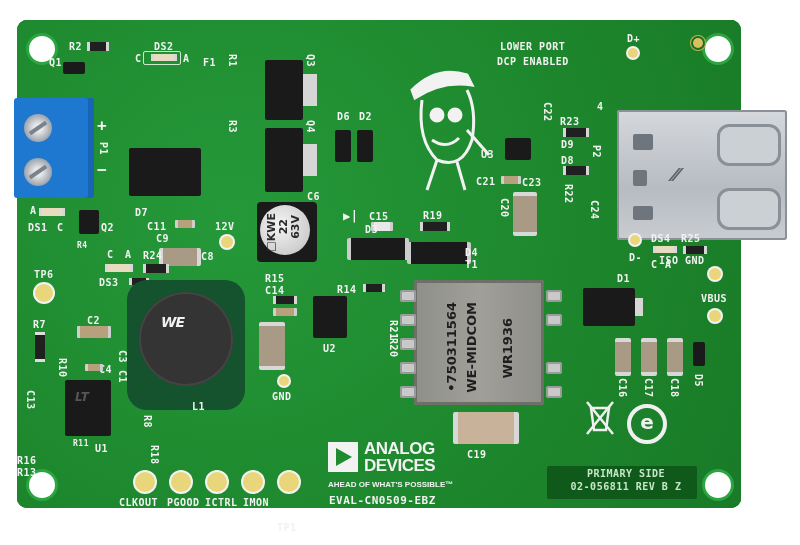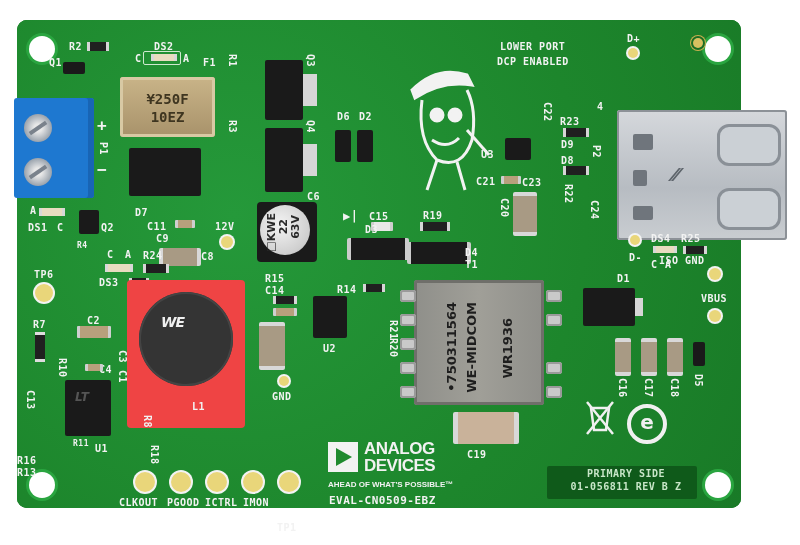--- a/index.html
+++ b/index.html
@@ -18,21 +18,21 @@
   .cap{position:absolute;background:#b7a07c;border-left:3px solid #cfcfcf;border-right:3px solid #cfcfcf;border-radius:1px;}
   .capv{position:absolute;background:#a89a84;border-top:4px solid #d8d8d8;border-bottom:4px solid #d8d8d8;border-radius:2px;}
   .led{position:absolute;background:#e8dcc0;border-left:3px solid #d8d8d8;border-right:3px solid #d8d8d8;}
   .chip{position:absolute;background:#1a1a1a;border-radius:2px;}
   .pin{position:absolute;background:#d6d6d6;}
   .terminal{position:absolute;left:14px;top:98px;width:80px;height:100px;background:#1e78d0;border-radius:3px;box-shadow:inset -6px 0 0 #1865b5;}
   .screw{position:absolute;width:28px;height:28px;border-radius:50%;background:radial-gradient(circle,#e8e8e8 20%,#9aa3ad 70%,#6b737d 100%);}
   .screw:after{content:"";position:absolute;left:4px;right:4px;top:12px;height:4px;background:#7a828c;transform:rotate(-35deg);}
   .fuse{position:absolute;left:120px;top:77px;width:95px;height:60px;background:linear-gradient(#c9b488,#a8926a);border-radius:3px;box-shadow:inset 0 0 0 3px #d8c9a4;}
   .fuse-text{position:absolute;left:0;right:0;text-align:center;color:#3e3520;font-family:"DejaVu Sans Mono",monospace;font-size:14px;font-weight:bold;}
-  .inductor{position:absolute;left:127px;top:280px;width:118px;height:148px;background:#ef4444;border-radius:4px;}
+  .inductor{position:absolute;left:127px;top:280px;width:118px;height:130px;background:#14532d;border-radius:20px;}
   .inductor-core{position:absolute;left:12px;top:12px;width:94px;height:94px;border-radius:50%;background:#343434;box-shadow:inset 0 0 0 2px #444;}
   .ind-logo{position:absolute;left:22px;top:22px;color:#f0f0f0;font-size:14px;font-weight:bold;font-style:italic;letter-spacing:-1px;}
   .ind-val{position:absolute;left:14px;top:48px;color:#f0f0f0;font-size:26px;font-family:"DejaVu Sans",sans-serif;}
   .xfmr{position:absolute;left:414px;top:280px;width:130px;height:125px;background:linear-gradient(90deg,#8f8f8a,#a09f98,#8f8f8a);border-radius:3px;box-shadow:inset 0 0 0 3px #6f6f6a;}
   .xfmr-text{position:absolute;color:#1e1e1e;font-family:"DejaVu Sans",sans-serif;font-weight:bold;font-size:13px;writing-mode:vertical-rl;transform:rotate(180deg);}
   .xpin{position:absolute;width:16px;height:12px;background:#c9c9c9;border-radius:3px;box-shadow:inset 0 0 0 2px #9a9a9a;}
   .ecap{position:absolute;left:255px;top:202px;width:60px;height:60px;background:#1a1a1a;border-radius:4px;}
   .ecap-can{position:absolute;left:3px;top:3px;width:50px;height:50px;border-radius:50%;background:radial-gradient(circle at 40% 40%,#f4f4f4,#cfcfcf 70%,#a8a8a8);}
   .ecap-text{position:absolute;color:#2a2a2a;font-size:11px;font-weight:bold;writing-mode:vertical-rl;transform:rotate(180deg);line-height:1.05;}
   .usb{position:absolute;left:590px;top:82px;width:180px;height:150px;}
@@ -72,24 +72,20 @@
   <span class="silk" style="left:166px;top:34px;">A</span>
 
   <div class="terminal" style="left:-3px;top:78px;">
     <div class="screw" style="left:10px;top:16px;"></div>
     <div class="screw" style="left:10px;top:60px;"></div>
   </div>
   <span class="silk" style="left:80px;top:98px;font-size:16px;">+</span>
   <span class="silk v" style="left:81px;top:122px;">P1</span>
   <span class="silk" style="left:80px;top:142px;font-size:16px;">−</span>
 
-  <div class="fuse" style="left:103px;top:57px;">
-    <div class="fuse-text" style="top:14px;">¥250F</div>
-    <div class="fuse-text" style="top:32px;">10EZ</div>
-  </div>
   <span class="silk" style="left:186px;top:38px;">F1</span>
 
   <div class="chip" style="left:112px;top:128px;width:72px;height:48px;"></div>
   <span class="silk" style="left:118px;top:188px;">D7</span>
 
   <span class="silk v" style="left:210px;top:34px;">R1</span>
   <div class="chip" style="left:248px;top:40px;width:38px;height:60px;"></div>
   <div class="pin" style="left:286px;top:54px;width:14px;height:32px;"></div>
   <span class="silk v" style="left:288px;top:34px;">Q3</span>
   <span class="silk v" style="left:210px;top:100px;">R3</span>
@@ -282,21 +278,21 @@
       <path d="M6 8 L24 8 L21 30 L9 30 Z"></path>
       <path d="M2 2 L28 34 M28 2 L2 34"></path>
     </g>
   </svg>
   <div class="recycle" style="left:610px;top:384px;">
     <span class="recycle-e">e</span>
   </div>
 
   <div class="label-box" style="left:530px;top:446px;width:150px;height:30px;border-radius:2px;padding-top:3px;">
     <span class="silk">PRIMARY SIDE</span>
-    <span class="silk" style="margin-top:3px;">01-056811 REV B Z</span>
+    <span class="silk" style="margin-top:3px;">02-056811 REV B Z</span>
   </div>
 
   <div class="ad-logo" style="left:311px;top:418px;">
     <div class="ad-tri"></div>
     <span class="ad-name" style="top:2px;">ANALOG</span>
     <span class="ad-name" style="top:19px;">DEVICES</span>
     <span class="ad-tag">AHEAD OF WHAT'S POSSIBLE™</span>
   </div>
   <span class="silk" style="left:312px;top:475px;font-size:11px;">EVAL-CN0509-EBZ</span>
 

